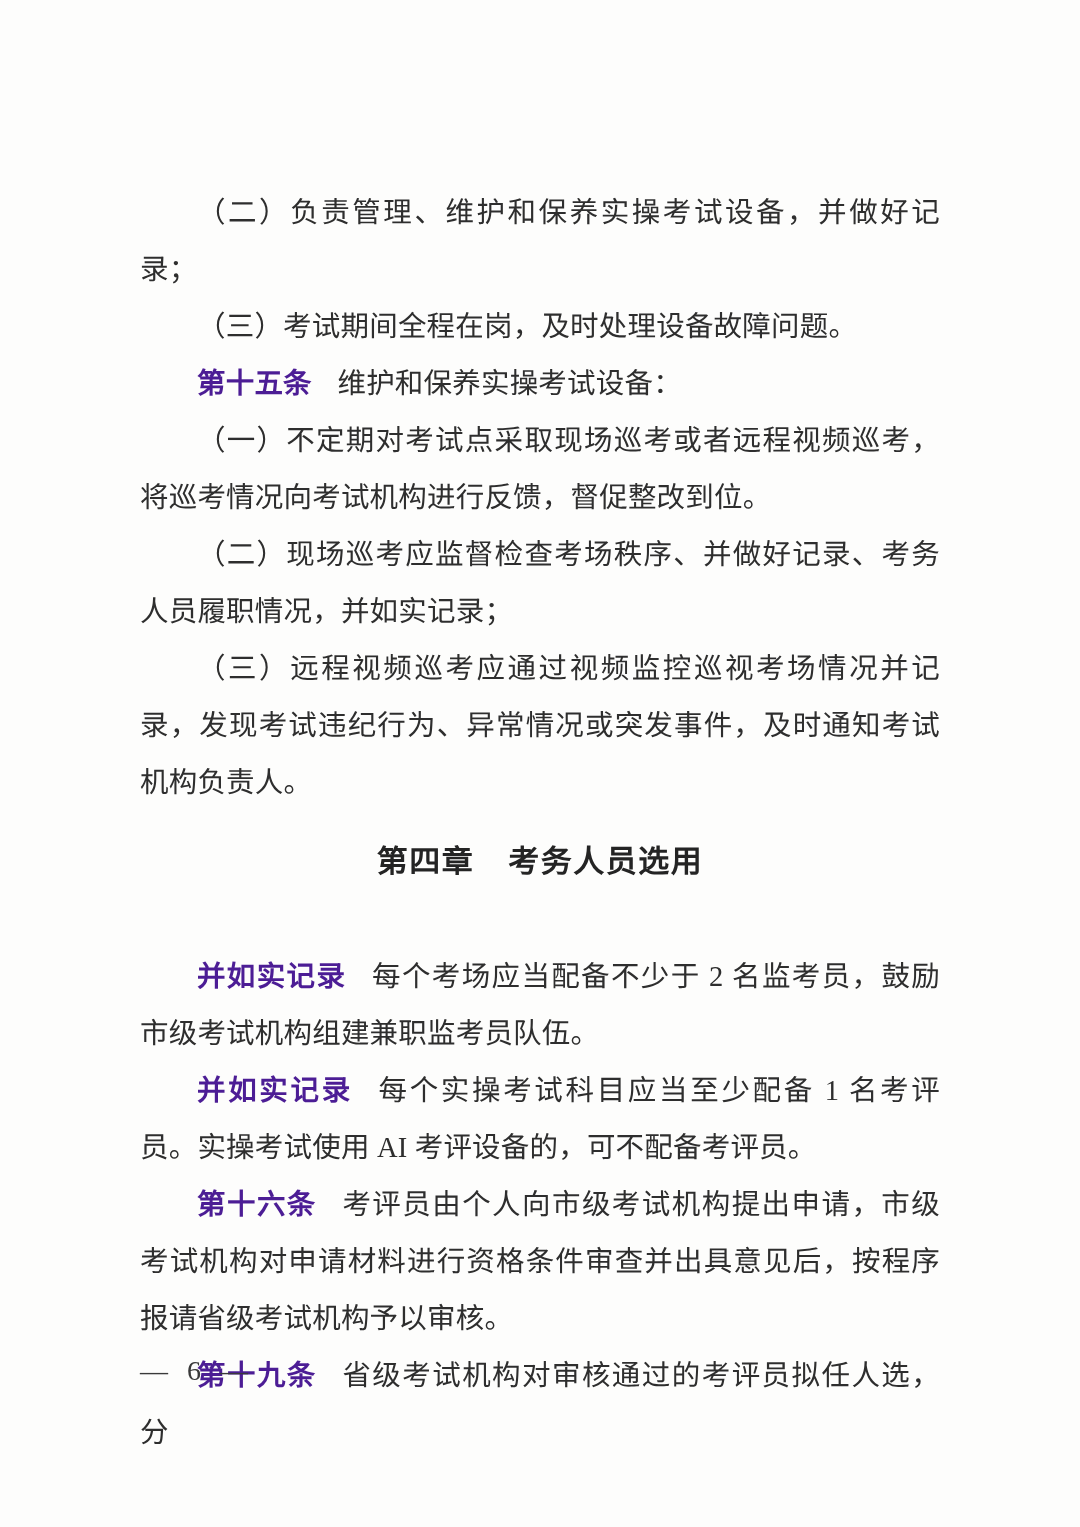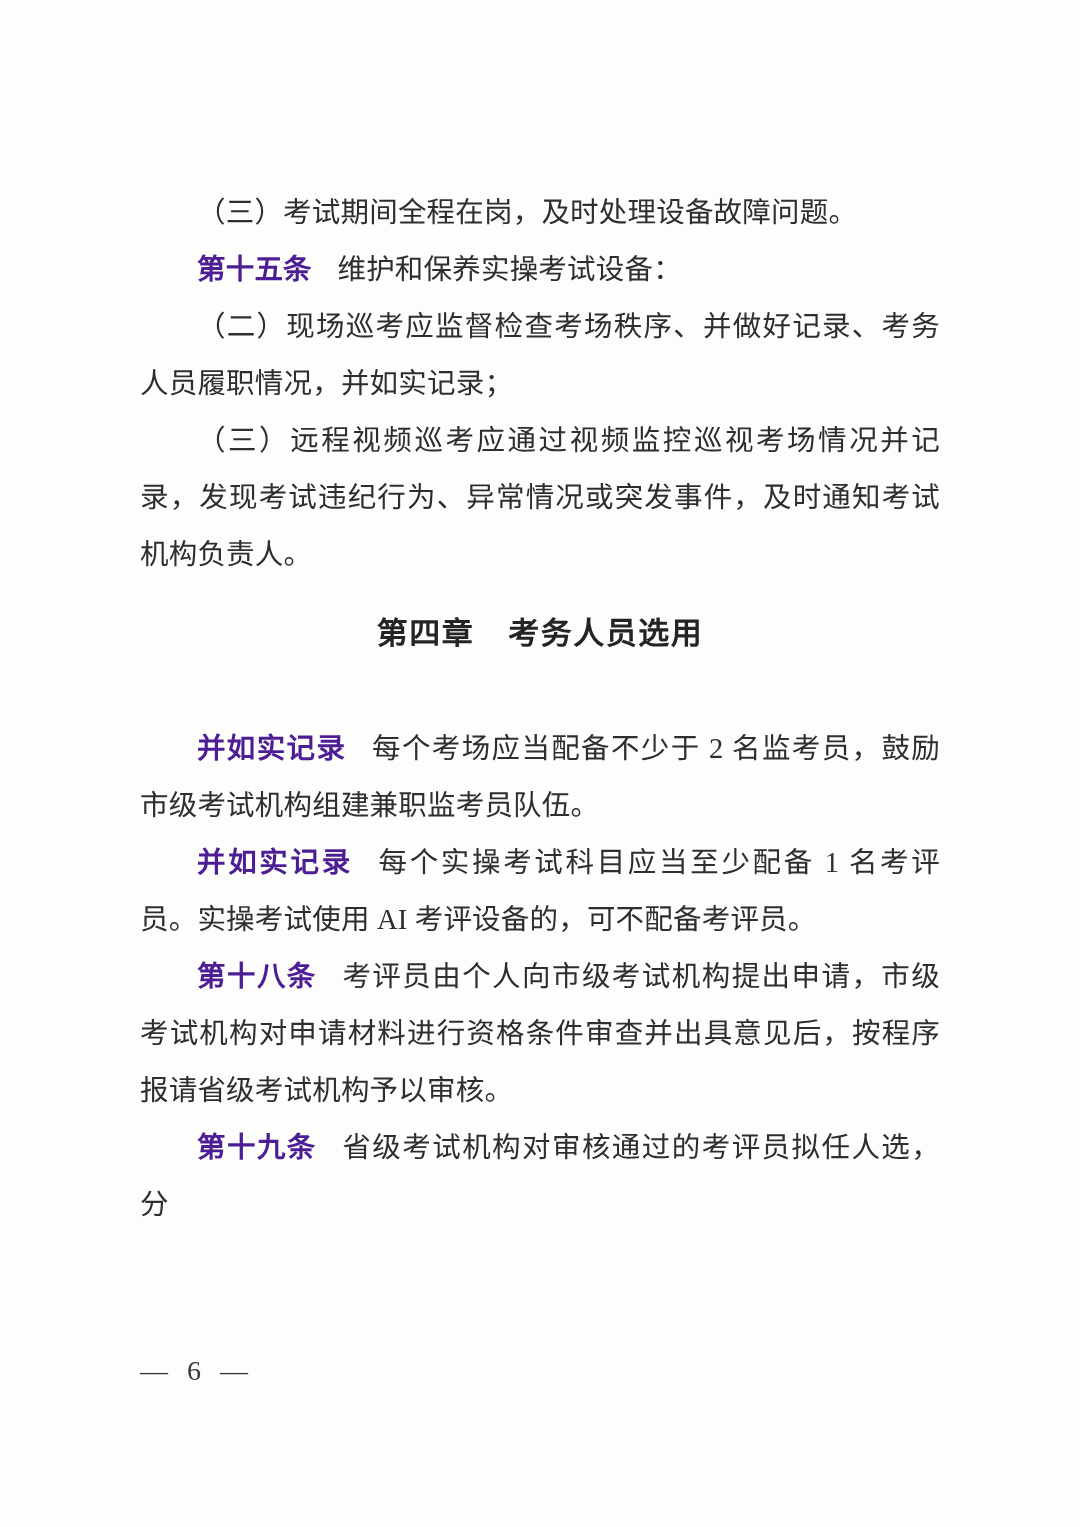--- a/index.html
+++ b/index.html
@@ -71,28 +71,30 @@
     color: #3a3a3a;
     letter-spacing: 6px;
   }
 </style>
 </head>
 <body>
 
 <div class="page">
 
   <div class="doc-body" id="doc-body">
+      <p class="para"><span>（二）负责管理、维护和保养实操考试设备，并做好记录；</span></p>
       <p class="para"><span>（三）考试期间全程在岗，及时处理设备故障问题。</span></p>
       <p class="para"><span class="article-no">第十五条</span><span>维护和保养实操考试设备：</span></p>
+      <p class="para"><span>（一）不定期对考试点采取现场巡考或者远程视频巡考，将巡考情况向考试机构进行反馈，督促整改到位。</span></p>
       <p class="para"><span>（二）现场巡考应监督检查考场秩序、并做好记录、考务人员履职情况，并如实记录；</span></p>
       <p class="para"><span>（三）远程视频巡考应通过视频监控巡视考场情况并记录，发现考试违纪行为、异常情况或突发事件，及时通知考试机构负责人。</span></p>
       <h2 class="chapter-heading"><span class="chapter-label">第四章</span><span class="chapter-title">考务人员选用</span></h2>
       <p class="para"><span class="article-no">并如实记录</span><span>每个考场应当配备不少于 2 名监考员，鼓励市级考试机构组建兼职监考员队伍。</span></p>
       <p class="para"><span class="article-no">并如实记录</span><span>每个实操考试科目应当至少配备 1 名考评员。实操考试使用 AI 考评设备的，可不配备考评员。</span></p>
-      <p class="para"><span class="article-no">第十八条</span><span>考评员由个人向市级考试机构提出申请，市级考试机构对申请材料进行资格条件审查并出具意见后，按程序报请省级考试机构予以审核。</span></p>
+      <p class="para"><span class="article-no">第十六条</span><span>考评员由个人向市级考试机构提出申请，市级考试机构对申请材料进行资格条件审查并出具意见后，按程序报请省级考试机构予以审核。</span></p>
       <p class="para"><span class="article-no">第十九条</span><span>省级考试机构对审核通过的考评员拟任人选，分</span></p>
     </div>
 
   <div class="page-footer">
     <span>— 6 —</span>
   </div>
 
 </div>
 
 </body></html>

